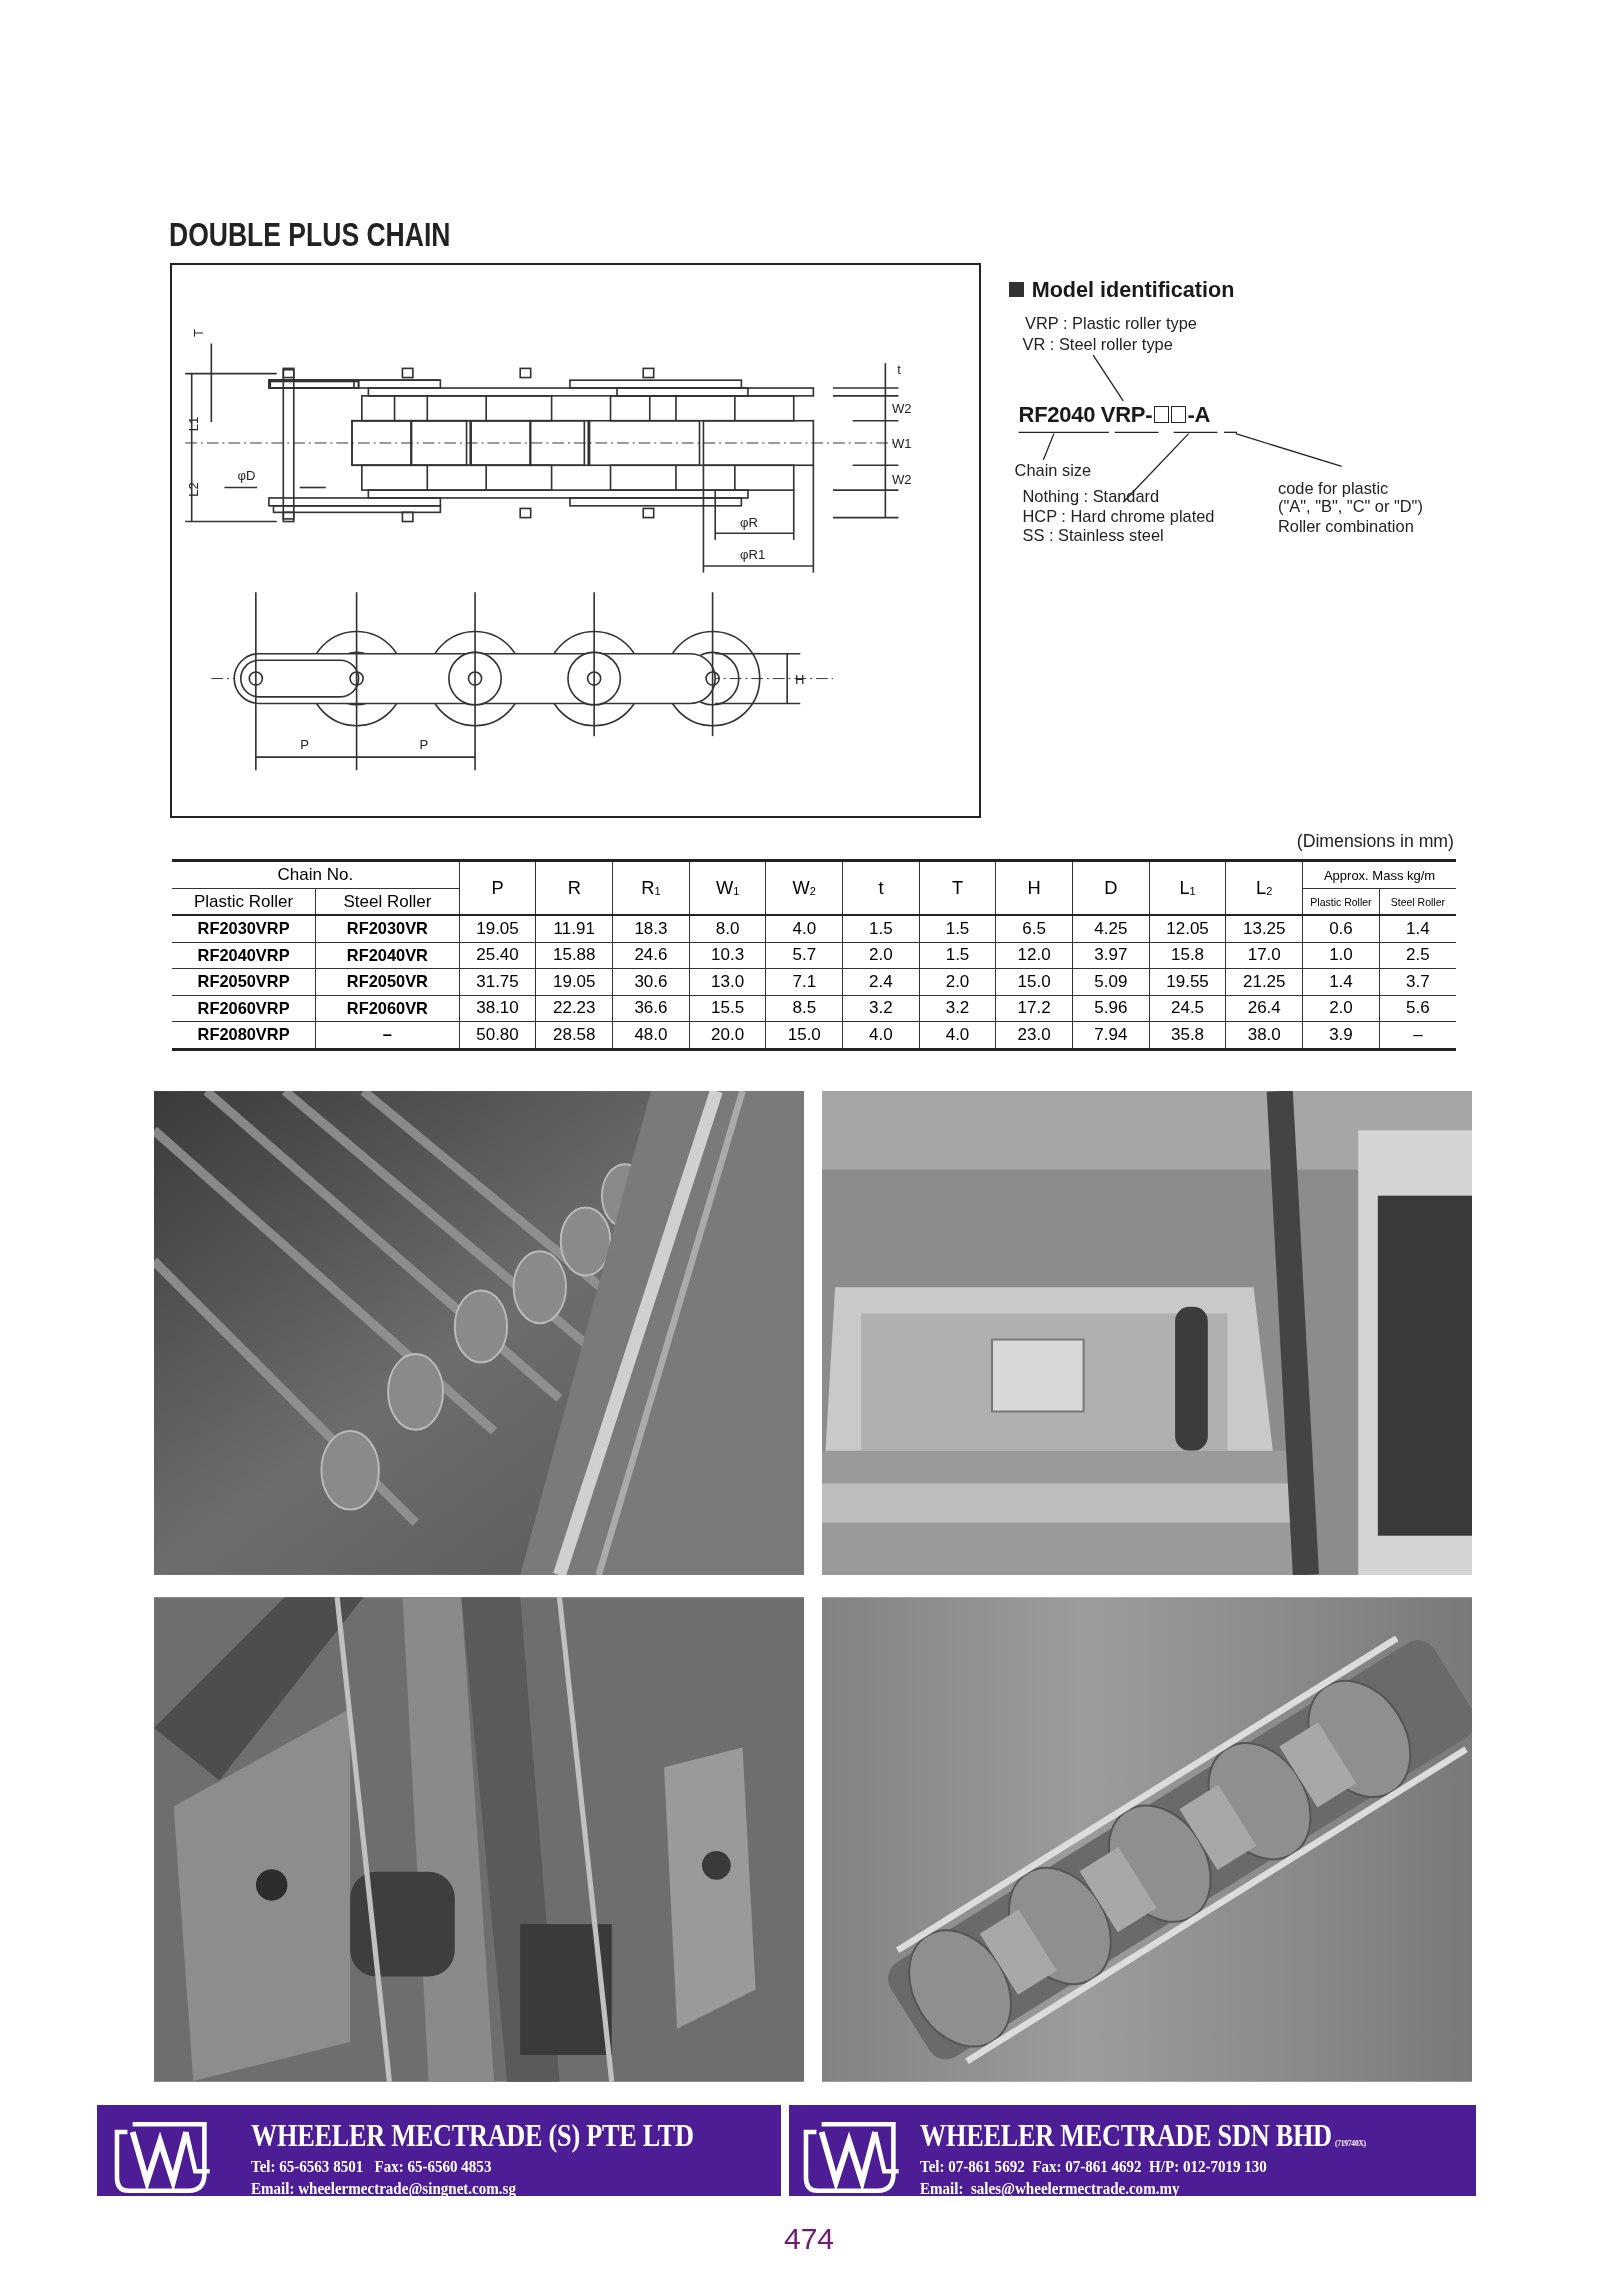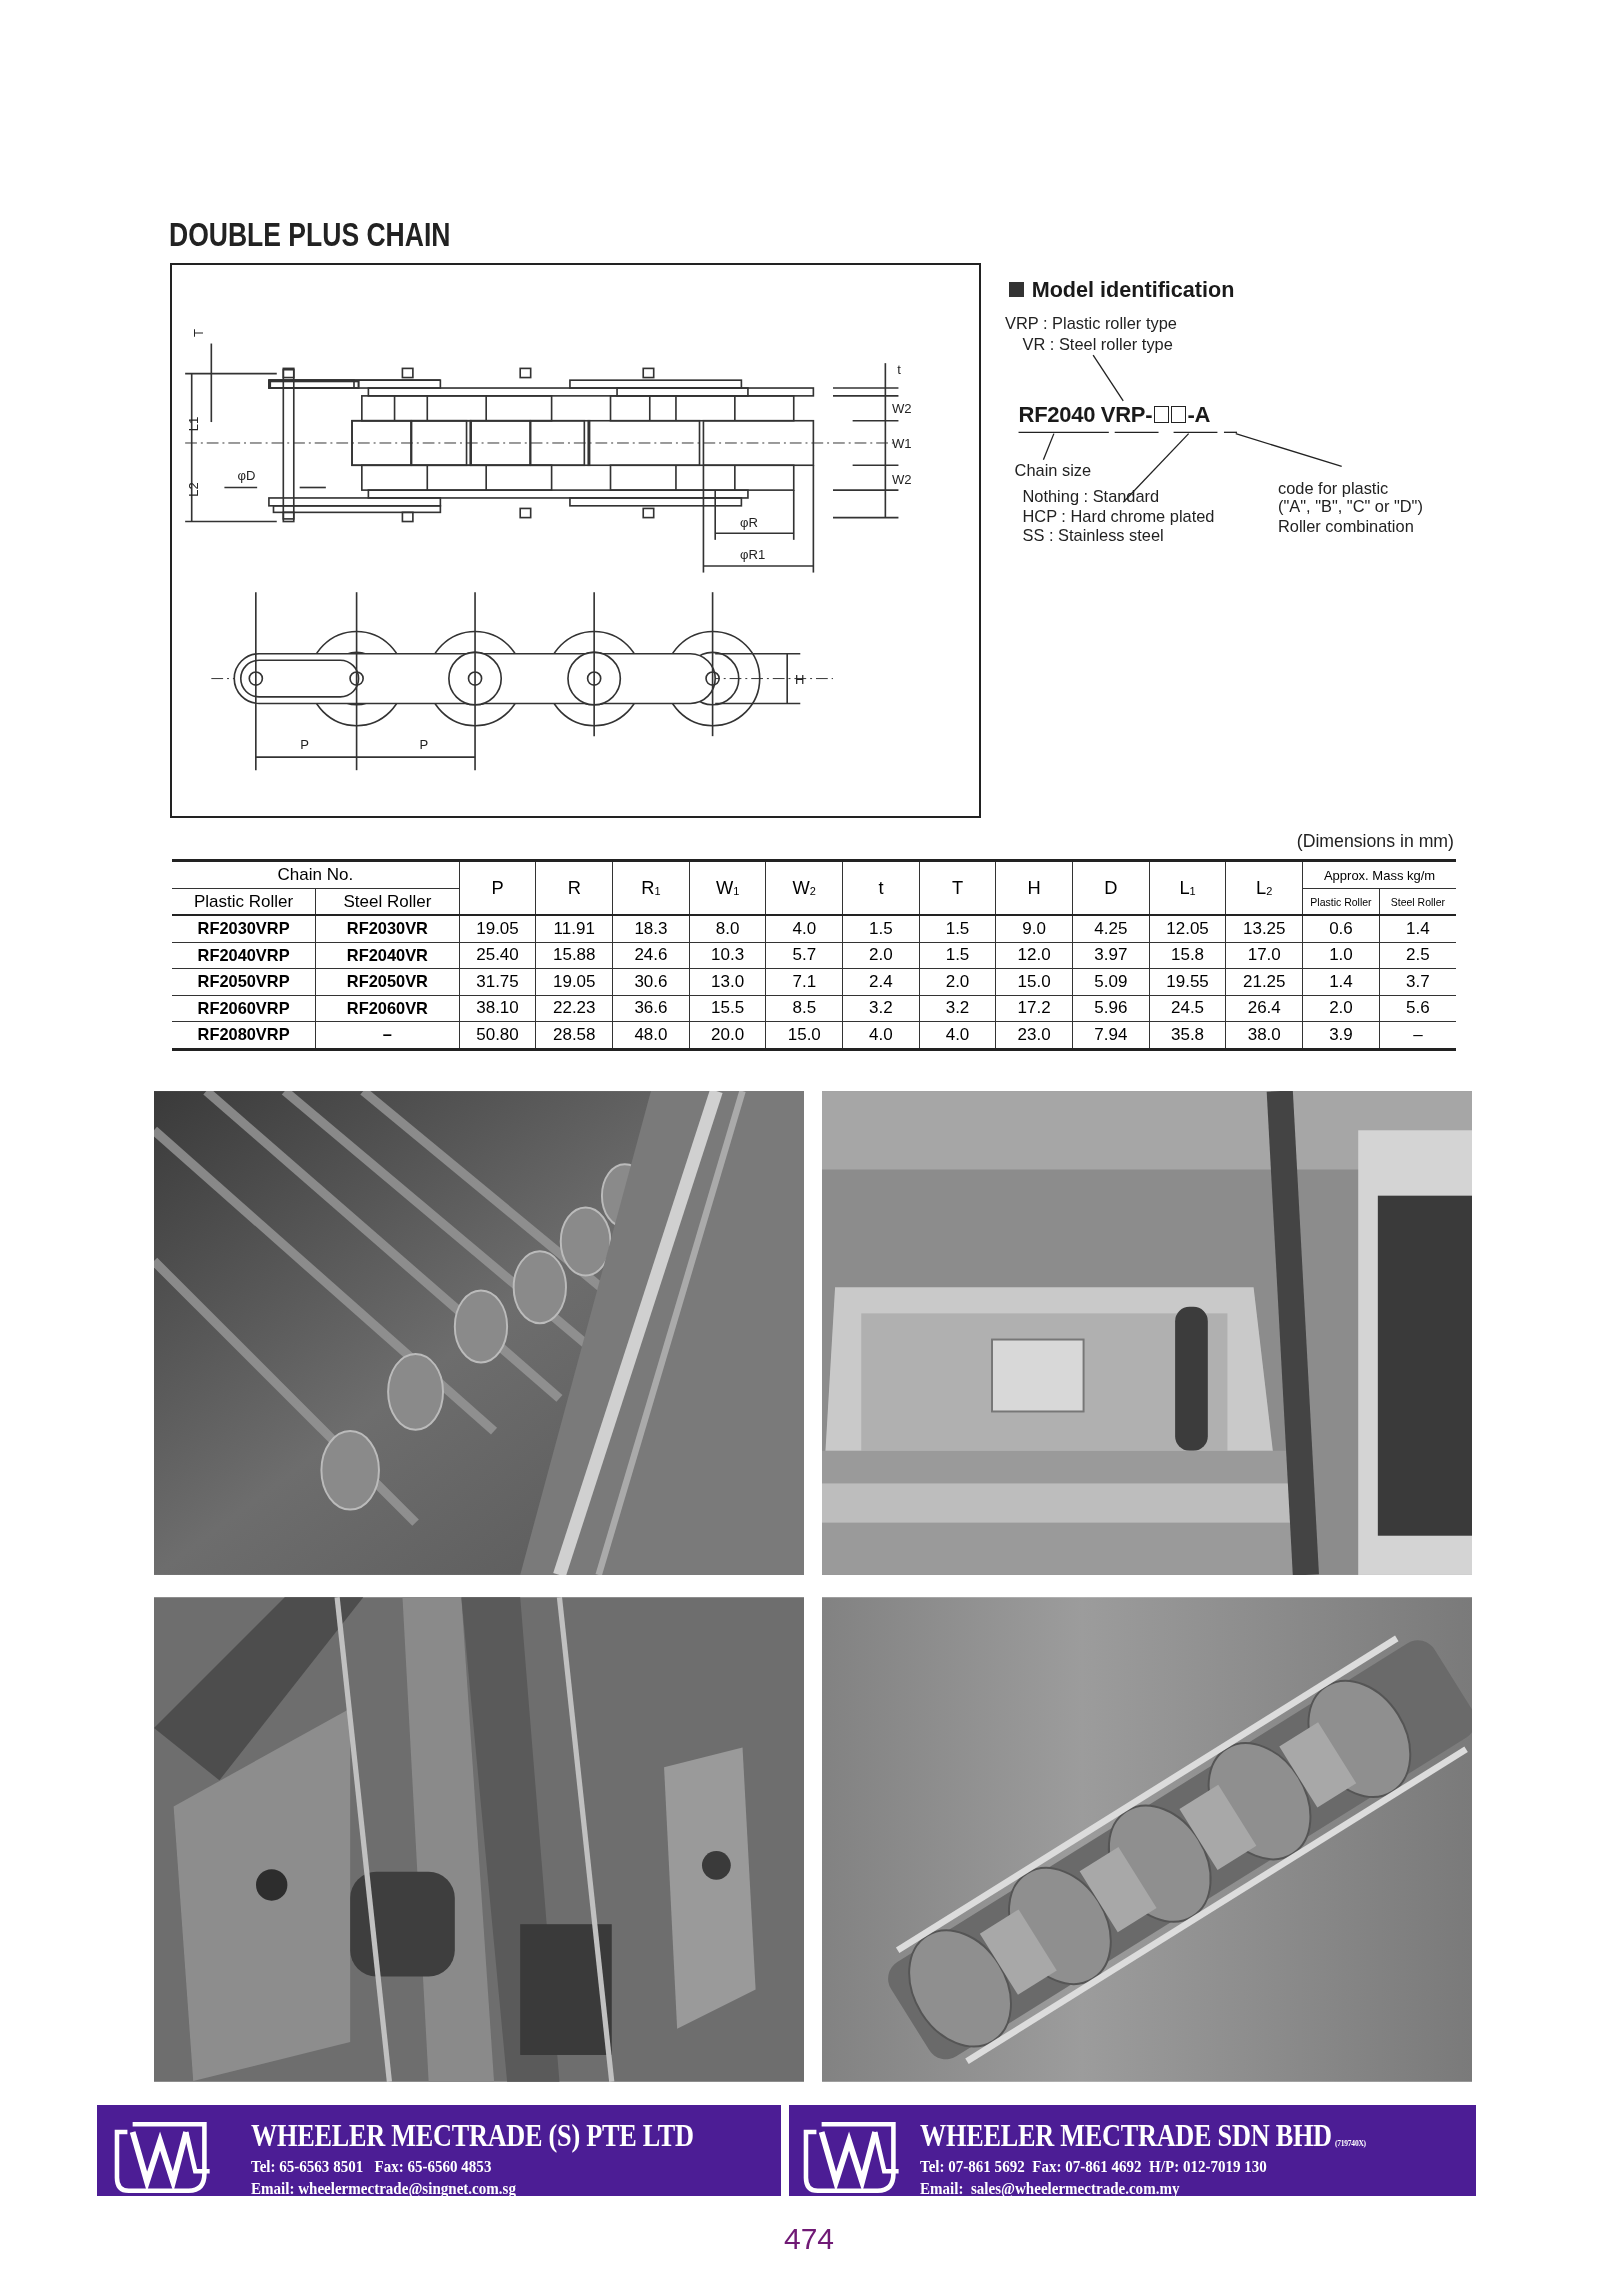--- a/index.html
+++ b/index.html
@@ -194,21 +194,21 @@
       <line x1="350" y1="248" x2="370" y2="248"></line>
       <line x1="90" y1="250" x2="74" y2="290"></line>
       <line x1="296" y1="250" x2="196" y2="355"></line>
       <line x1="368" y1="250" x2="530" y2="300"></line>
     </g>
   </svg>
   <div class="heading">
     <span class="sq"></span>
     <span>Model identification</span>
   </div>
-  <div class="mi-text" style="left:10px; top:43px;">VRP : Plastic roller type</div>
+  <div class="mi-text" style="left:30px; top:43px;">VRP : Plastic roller type</div>
   <div class="mi-text" style="left:27.5px; top:64px;">VR : Steel roller type</div>
   <div class="mi-code">
     <span>RF2040 VRP-</span><span class="box"></span><span class="box"></span><span>-A</span>
   </div>
   <div class="mi-text" style="left:19.6px; top:190px;">Chain size</div>
   <div class="mi-text" style="left:27.5px; top:216px;">Nothing : Standard</div>
   <div class="mi-text" style="left:27.5px; top:236px;">HCP : Hard chrome plated</div>
   <div class="mi-text" style="left:27.5px; top:255px;">SS : Stainless steel</div>
   <div class="mi-text" style="left:283px; top:206px;margin-top:40px;">Roller combination</div>
   <div class="mi-text" style="left:283px; top:208px;">code for plastic</div>
@@ -262,21 +262,21 @@
     <tr>
       <td class="model">RF2030VRP</td>
       <td class="model">RF2030VR</td>
       <td>19.05</td>
       <td>11.91</td>
       <td>18.3</td>
       <td>8.0</td>
       <td>4.0</td>
       <td>1.5</td>
       <td>1.5</td>
-      <td>9.0</td>
+      <td>6.5</td>
       <td>4.25</td>
       <td>12.05</td>
       <td>13.25</td>
       <td>0.6</td>
       <td>1.4</td>
     </tr>
     <tr>
       <td class="model">RF2040VRP</td>
       <td class="model">RF2040VR</td>
       <td>25.40</td>

